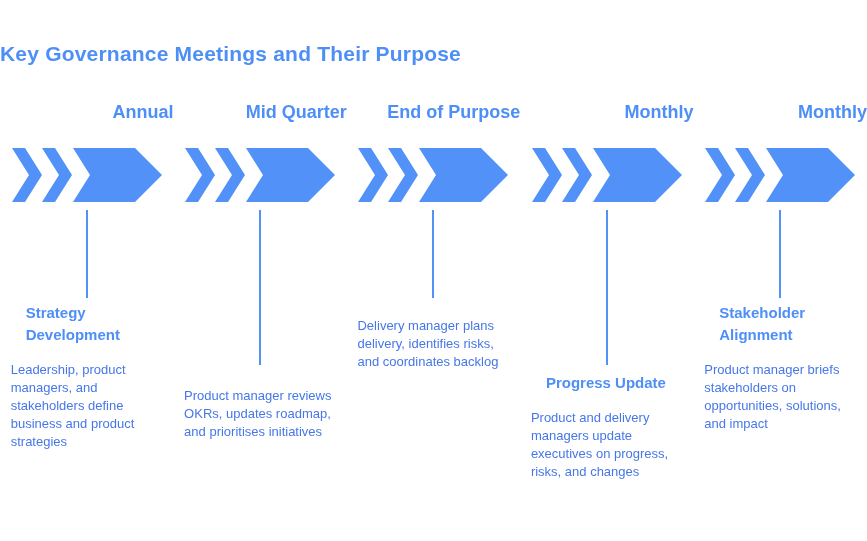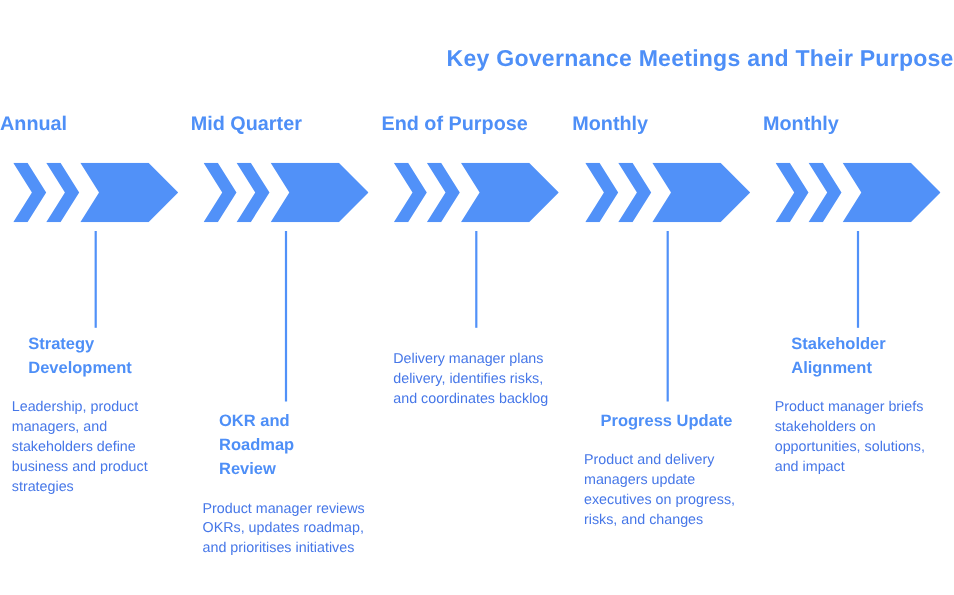--- a/index.html
+++ b/index.html
@@ -13,42 +13,43 @@
     width: 867px;
     height: 541px;
     background: #ffffff;
     overflow: hidden;
   }
   .diagram-title {
     position: absolute;
     top: 42px;
     left: 0;
     right: 0;
-    text-align: right;
+    text-align: left;
     font-size: 21px;
     font-weight: bold;
     letter-spacing: 0.2px;
     color: var(--accent, #4e8ff7);
   }
   .grid {
     position: absolute;
     inset: 0;
     display: grid;
     grid-template-columns: repeat(5, 1fr);
   }
   .col { position: relative; }
   .period {
     position: absolute;
     top: 102px;
     left: 0;
     right: 0;
-    text-align: left;
+    text-align: right;
     font-size: 18px;
     font-weight: bold;
     color: var(--accent, #4e8ff7);
+    padding-left: 36px;
   }
   .chevrons {
     position: absolute;
     top: 148px;
     left: 50%;
     transform: translateX(-50%);
     width: 150px;
     height: 54px;
   }
   .chevrons svg { display: block; }
@@ -114,21 +115,20 @@
       <div class="period">Mid Quarter</div>
       <div class="chevrons">
         <svg width="150" height="54" viewBox="0 0 150 54" aria-hidden="true">
           <polygon points="0,0 13,0 30,27 13,54 0,54 17,27" fill="var(--chevron, #5191F8)"></polygon>
           <polygon points="30,0 43,0 60,27 43,54 30,54 47,27" fill="var(--chevron, #5191F8)"></polygon>
           <polygon points="61,0 123,0 150,27 123,54 61,54 78,27" fill="var(--chevron, #5191F8)"></polygon>
         </svg>
       </div>
       <div class="connector"></div>
       <div class="textblock">
-        <div class="meeting">OKR and Roadmap Review</div>
         <div class="desc">Product manager reviews OKRs, updates roadmap, and prioritises initiatives</div>
       </div>
     </div>
 
     <div class="col col-high">
       <div class="period">End of Purpose</div>
       <div class="chevrons">
         <svg width="150" height="54" viewBox="0 0 150 54" aria-hidden="true">
           <polygon points="0,0 13,0 30,27 13,54 0,54 17,27" fill="var(--chevron, #5191F8)"></polygon>
           <polygon points="30,0 43,0 60,27 43,54 30,54 47,27" fill="var(--chevron, #5191F8)"></polygon>

